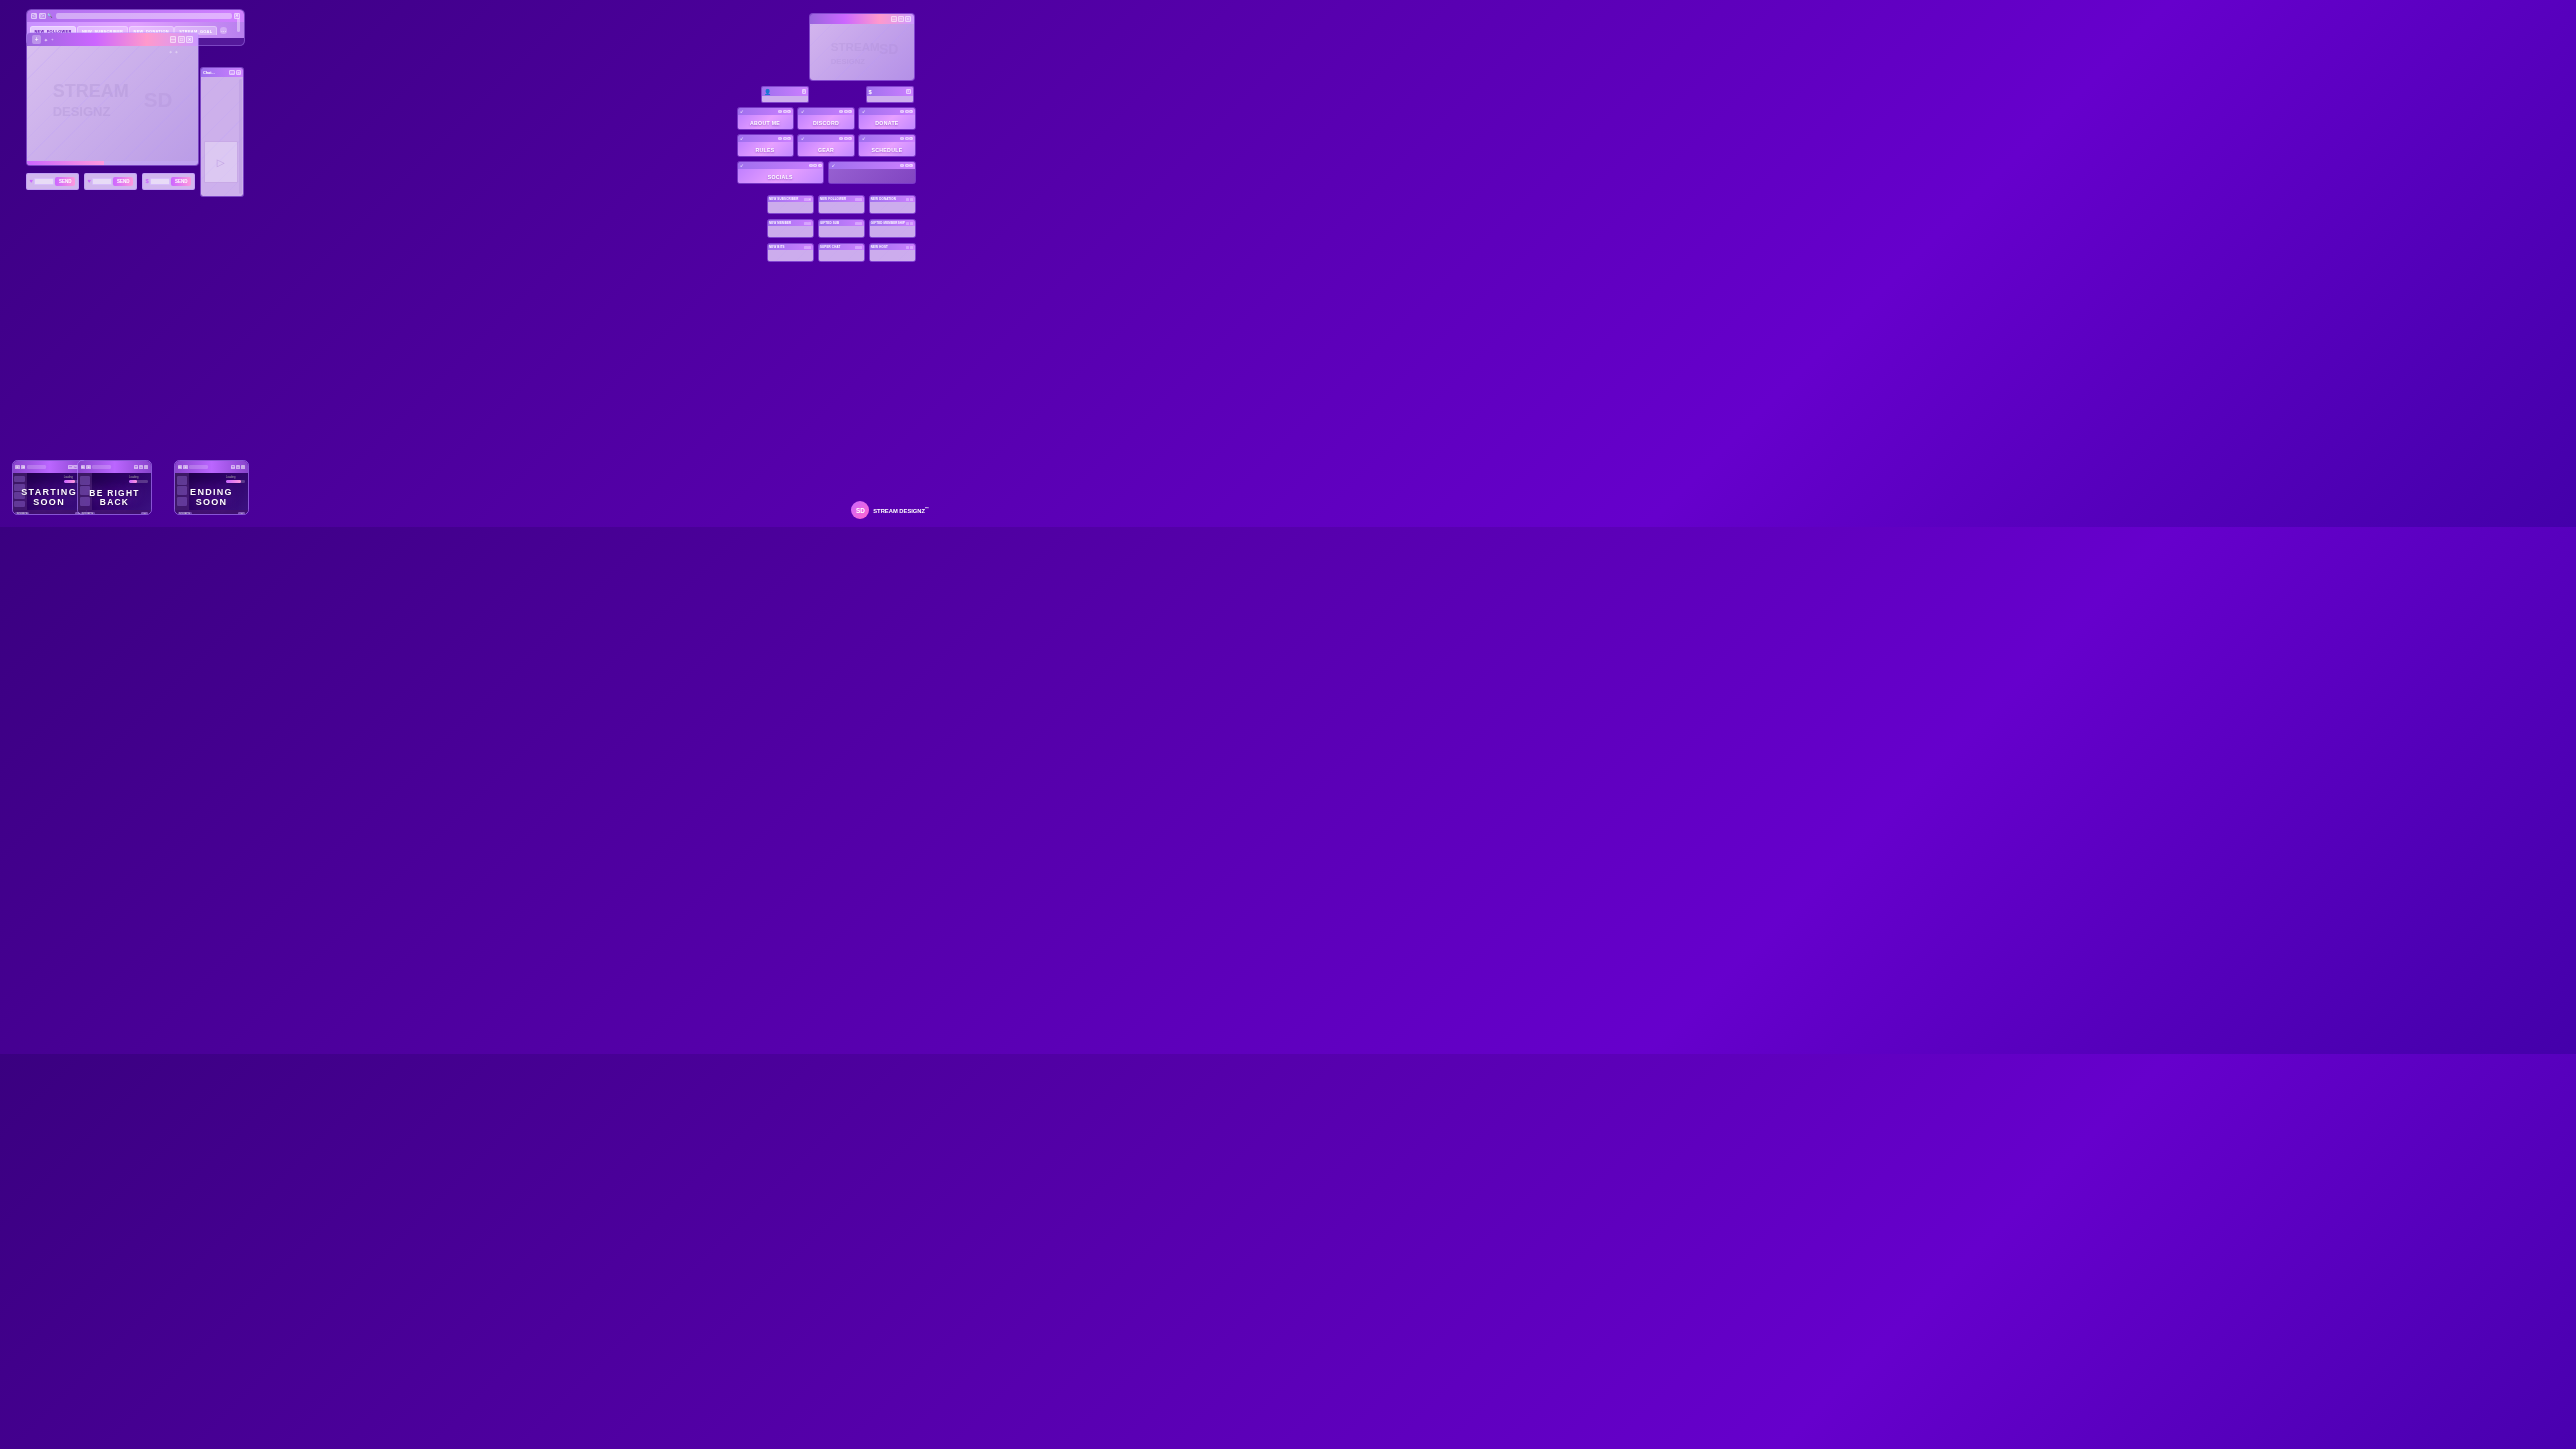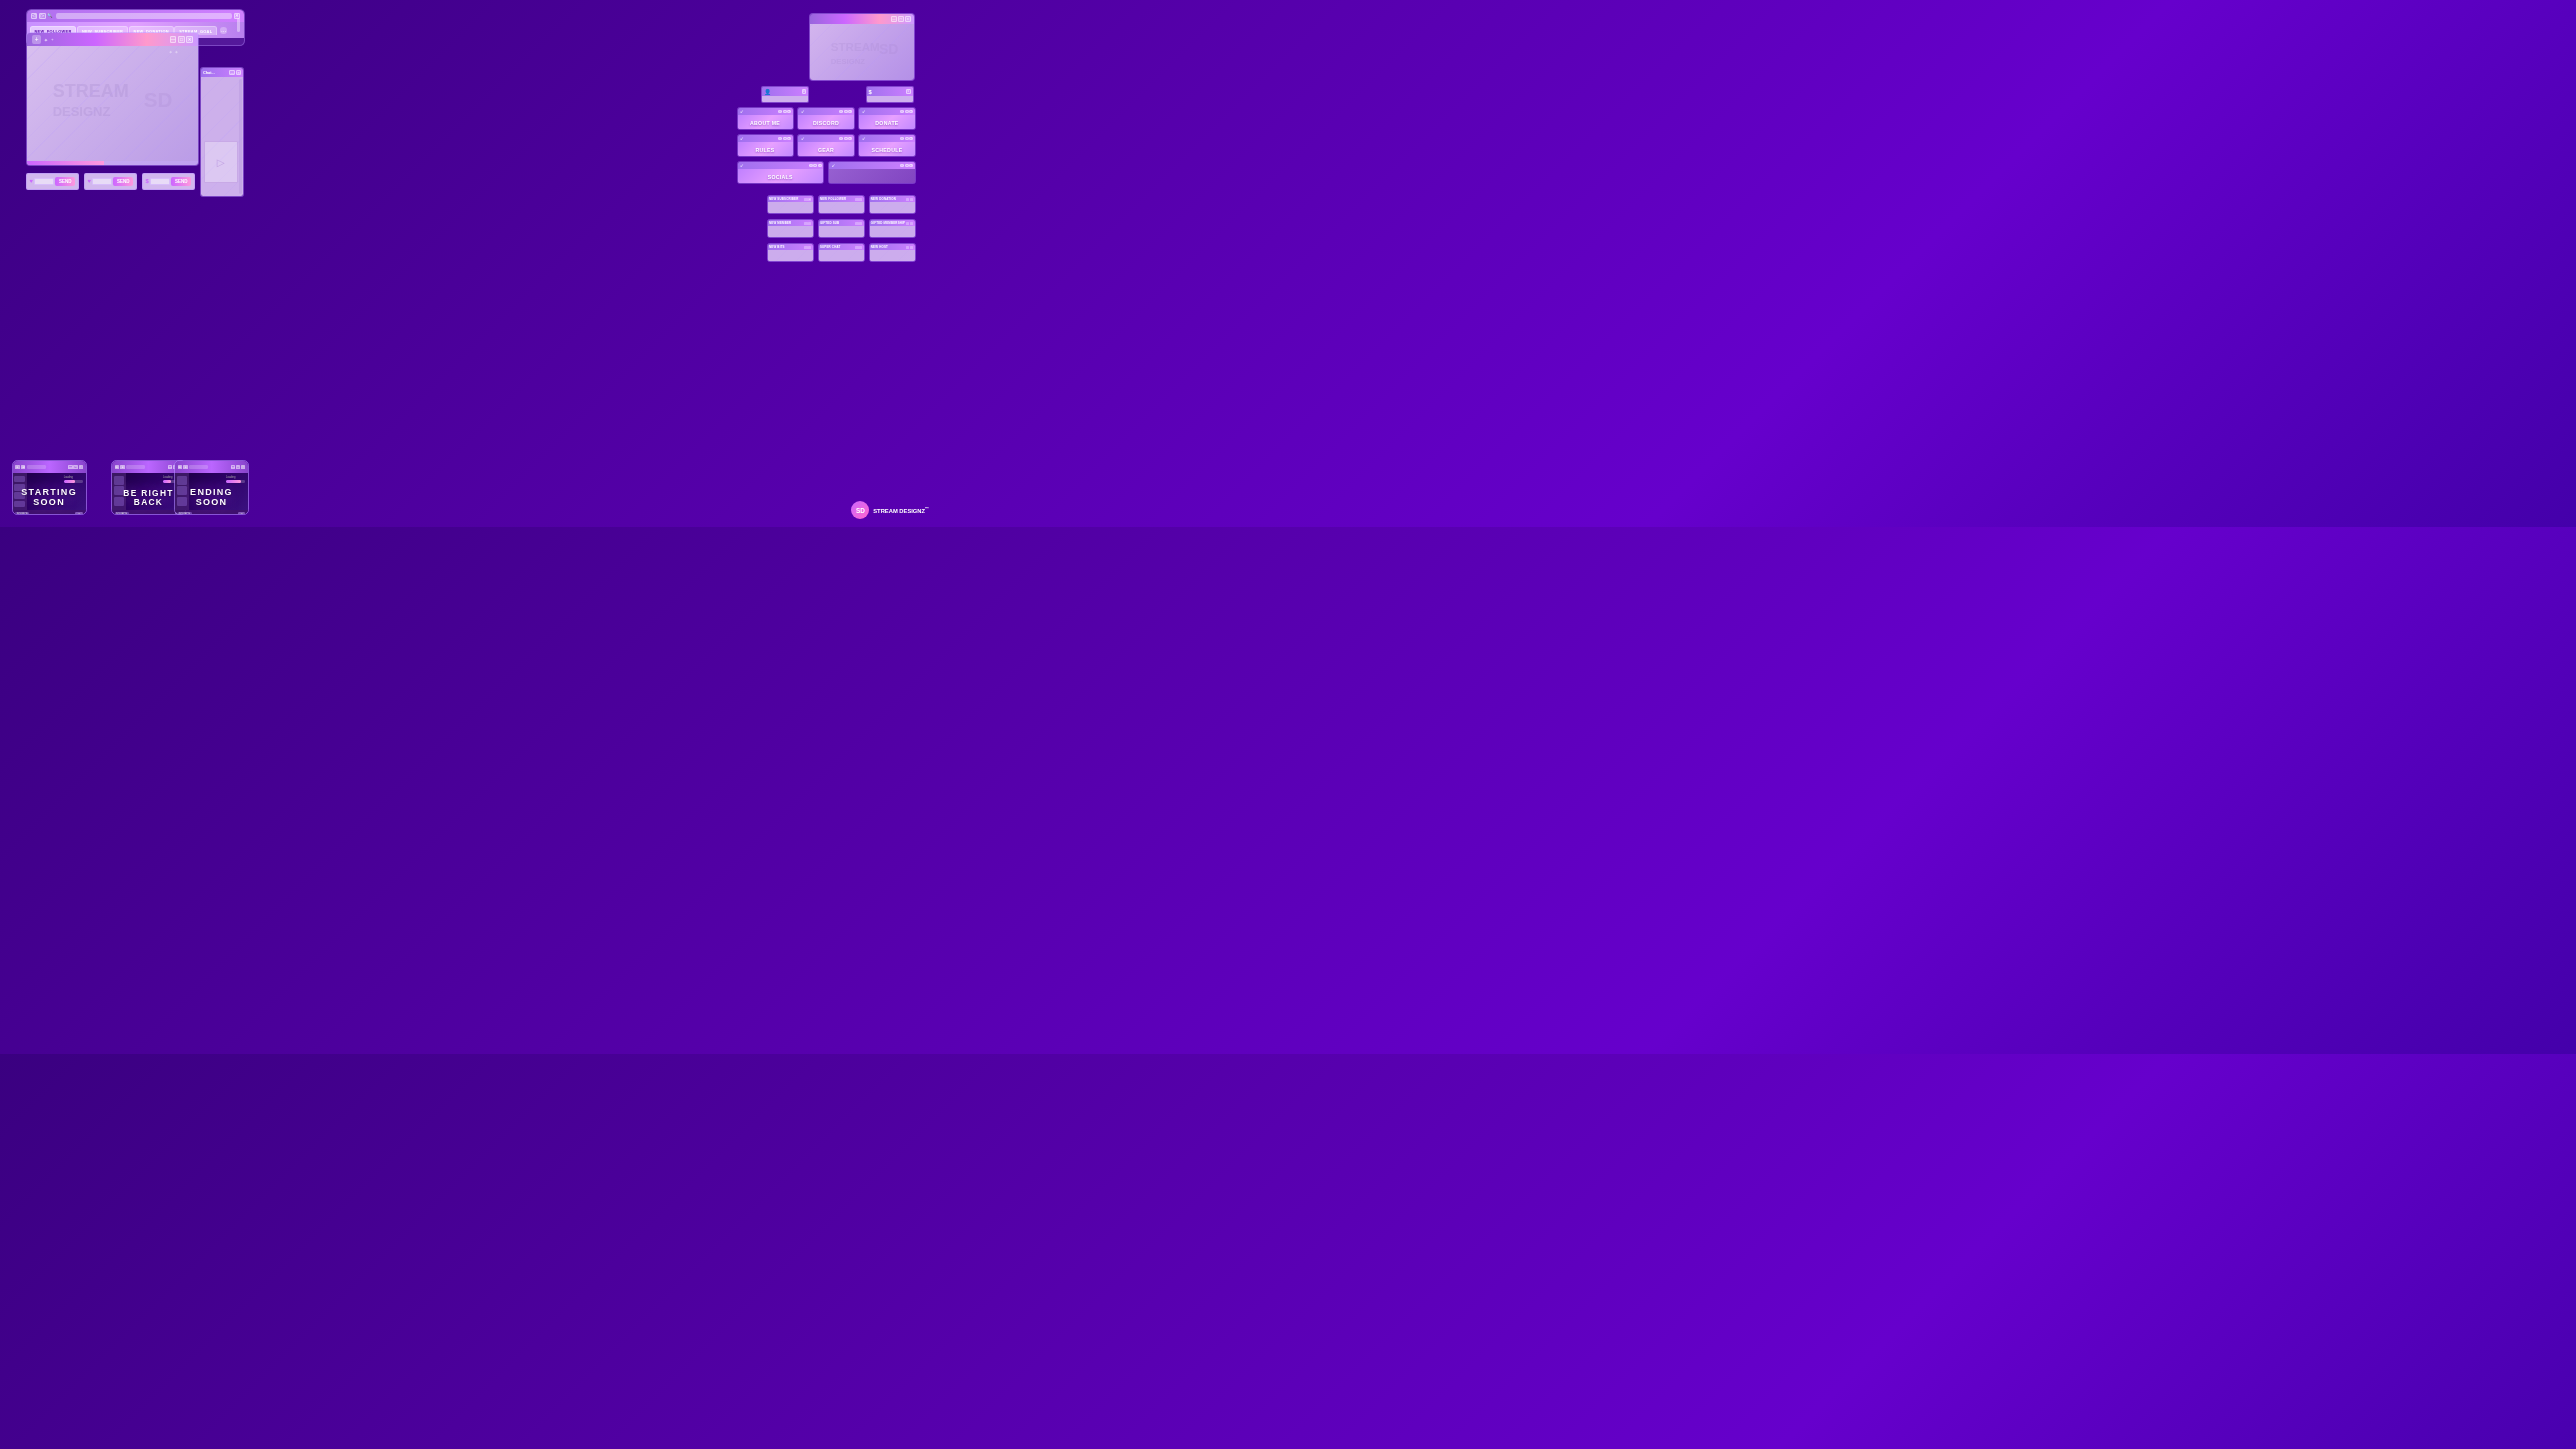--- a/index.html
+++ b/index.html
@@ -721,21 +721,21 @@
       <div class="scene-label" style="font-size:9px;bottom:2.6px;">STARTING<br>SOON</div>
     </div>
   </div>
   <div class="scene-bottom-bar">
     <div class="scene-bottom-btn">SOURCE</div>
     <div style="flex:1;"></div>
     <div style="width:7.7px;height:5.8px;background:rgba(200,160,255,0.5);border-radius:1.3px;font-size:2.6px;color:#ddd;display:flex;align-items:center;justify-content:center;cursor:pointer;">⚙</div>
   </div>
 </div>
 
-<div class="scene-card" style="bottom:11.6px;left:111px;width:75px;height:55px;">
+<div class="scene-card" style="bottom:11.6px;left:77px;width:75px;height:55px;">
   <div class="sc-titlebar">
     <div style="display:flex;gap:1.3px;align-items:center;">
       <div class="sc-mini-btn">⊞</div>
       <div class="sc-mini-btn">⊞</div>
       <div style="width:19.3px;height:4.5px;background:rgba(255,255,255,0.2);border-radius:1.3px;"></div>
     </div>
     <div style="display:flex;gap:0.6px;">
       <div class="sc-mini-btn">—</div>
       <div class="sc-mini-btn">□</div>
       <div class="sc-mini-btn">✕</div>

